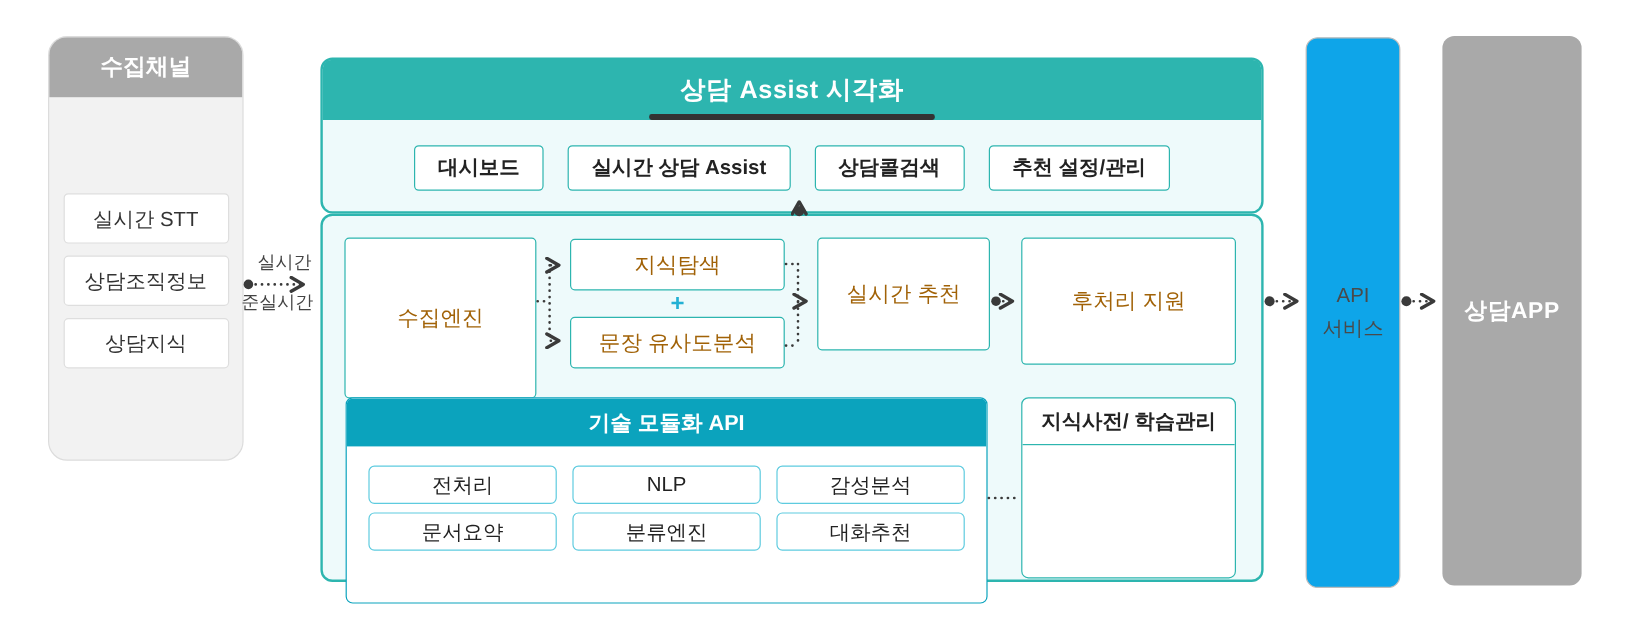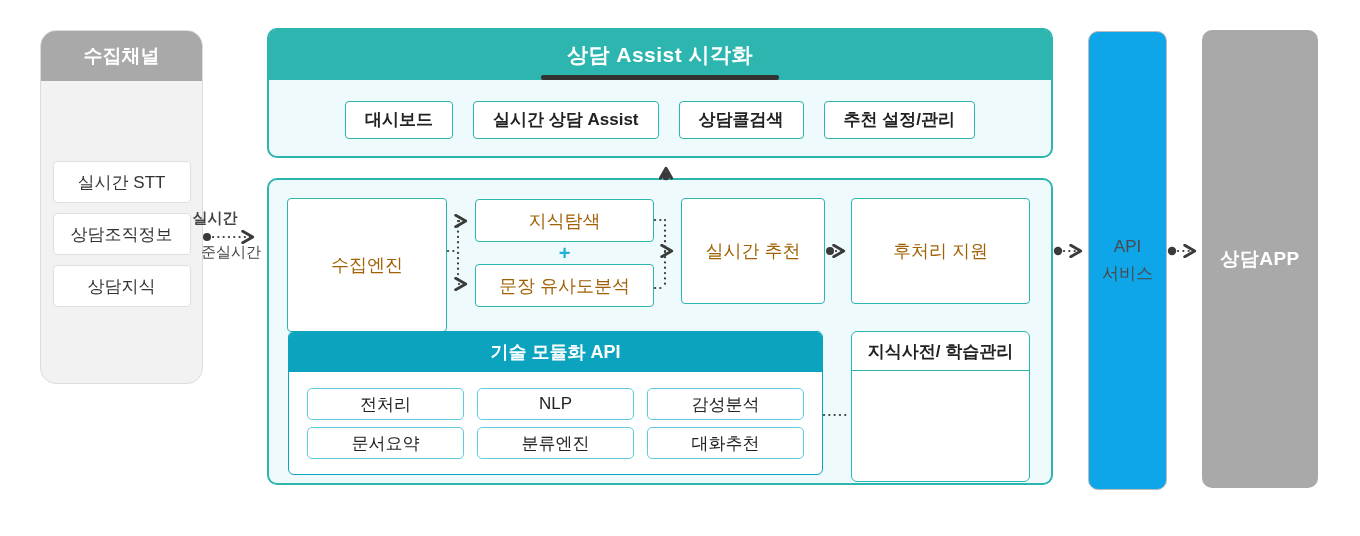--- a/index.html
+++ b/index.html
@@ -24,46 +24,46 @@
          display:flex;align-items:center;justify-content:center;}
   .panel-items{position:absolute;left:0;right:0;top:130px;display:flex;flex-direction:column;
          align-items:center;gap:10px;}
   .panel-item{width:138px;height:42px;background:#fff;border:1px solid #dedede;border-radius:4px;
          display:flex;align-items:center;justify-content:center;font-size:17px;color:#333;}
 
   
   .flow-label{position:absolute;width:62px;text-align:center;font-size:15px;color:#444;}
 
   
-  .viz{position:absolute;left:267px;top:28px;width:786px;height:130px;background:var(--teal_bg);
+  .viz{position:absolute;left:267px;top:48px;width:786px;height:130px;background:var(--teal_bg);
        border:2px solid var(--teal);border-radius:10px;text-align:right;}
   .viz-header{position:relative;height:50px;background:var(--teal);border-radius:7px 7px 0 0;
        display:flex;align-items:center;justify-content:center;}
   .viz-title{color:#fff;font-weight:bold;font-size:21px;letter-spacing:0.5px;}
   .viz-underline{position:absolute;left:50%;transform:translateX(-50%);top:45px;width:238px;height:5px;
        background:#333;border-radius:2px;z-index:2;}
   .viz-menus{position:absolute;left:0;right:0;top:71px;display:flex;justify-content:center;gap:20px;}
   .viz-menu{height:38px;line-height:36px;padding:0 19px;background:#fff;border:1px solid var(--teal);
        border-radius:4px;font-size:17px;font-weight:600;color:#222;white-space:nowrap;}
 
   
   .flow{position:absolute;left:267px;top:178px;width:786px;height:307px;background:var(--teal_bg);
        border:2px solid var(--teal);border-radius:10px;}
   .fbox{position:absolute;background:#fff;border:1px solid var(--teal);border-radius:4px;
        display:flex;align-items:center;justify-content:center;font-size:18px;color:#a16207;}
   .box-collect{left:18px;top:18px;width:160px;height:134px;}
   .box-ksearch{left:206px;top:19px;width:179px;height:43px;}
   .plus{position:absolute;left:206px;top:62px;width:179px;text-align:center;
        color:var(--plus);font-weight:bold;font-size:20px;line-height:22px;}
   .box-sim{left:206px;top:84px;width:179px;height:43px;}
-  .box-reco{left:412px;top:18px;width:144px;height:106px;}
+  .box-reco{left:412px;top:18px;width:144px;height:94px;}
   .box-post{left:582px;top:18px;width:179px;height:106px;}
 
   
-  .tech{position:absolute;left:19px;top:151px;width:535px;height:144px;background:#fff;
+  .tech{position:absolute;left:19px;top:151px;width:535px;height:172px;background:#fff;
        border:1px solid var(--cyan);border-radius:6px;overflow:hidden;}
   .tech-header{height:40px;background:var(--cyan);color:#fff;font-weight:bold;font-size:18px;
        display:flex;align-items:center;justify-content:center;}
   .tech-grid{display:grid;grid-template-columns:repeat(3,1fr);gap:7px 13px;padding:16px 18px 0 18px;}
   .tech-cell{height:32px;background:#fff;border:1px solid var(--cyan_light);border-radius:5px;
        display:flex;align-items:center;justify-content:center;font-size:17px;color:#222;}
 
   
   .know{position:absolute;left:582px;top:151px;width:179px;height:151px;background:#fff;
        border:1.5px solid var(--teal);border-radius:6px;overflow:hidden;}
@@ -90,21 +90,21 @@
 
   <div class="panel">
     <div class="panel-header">수집채널</div>
     <div class="panel-items">
       <div class="panel-item">실시간 STT</div>
       <div class="panel-item">상담조직정보</div>
       <div class="panel-item">상담지식</div>
     </div>
   </div>
 
-  <div class="flow-label" style="left:184px;top:209px;font-weight:bold;">실시간</div>
+  <div class="flow-label" style="left:206px;top:209px;">실시간</div>
   <div class="flow-label" style="left:200px;top:243px;">준실시간</div>
 
   <div class="viz">
     <div class="viz-header">
       <span class="viz-title">상담 Assist 시각화</span>
       <span class="viz-underline"></span>
     </div>
     <div class="viz-menus">
       <div class="viz-menu">대시보드</div>
       <div class="viz-menu">실시간 상담 Assist</div>

